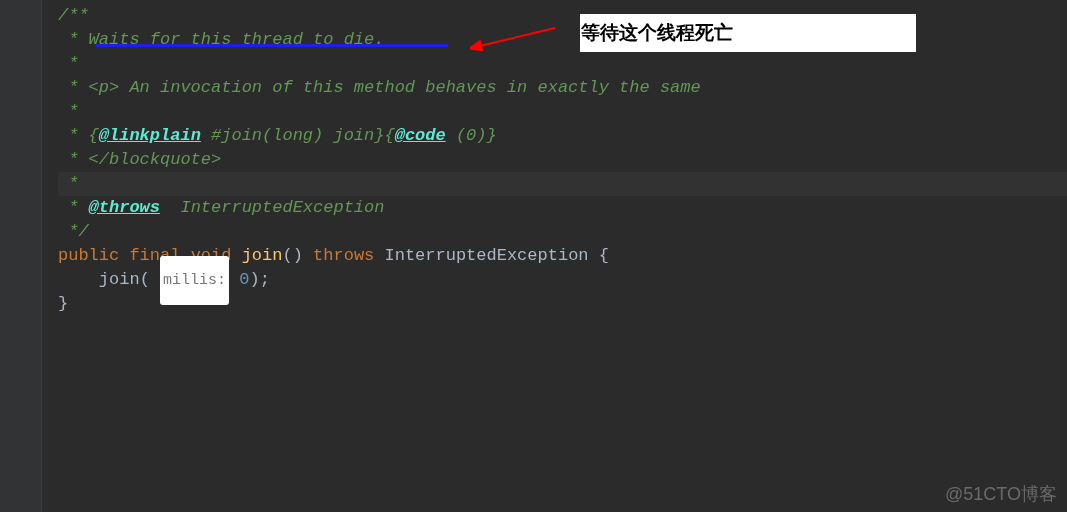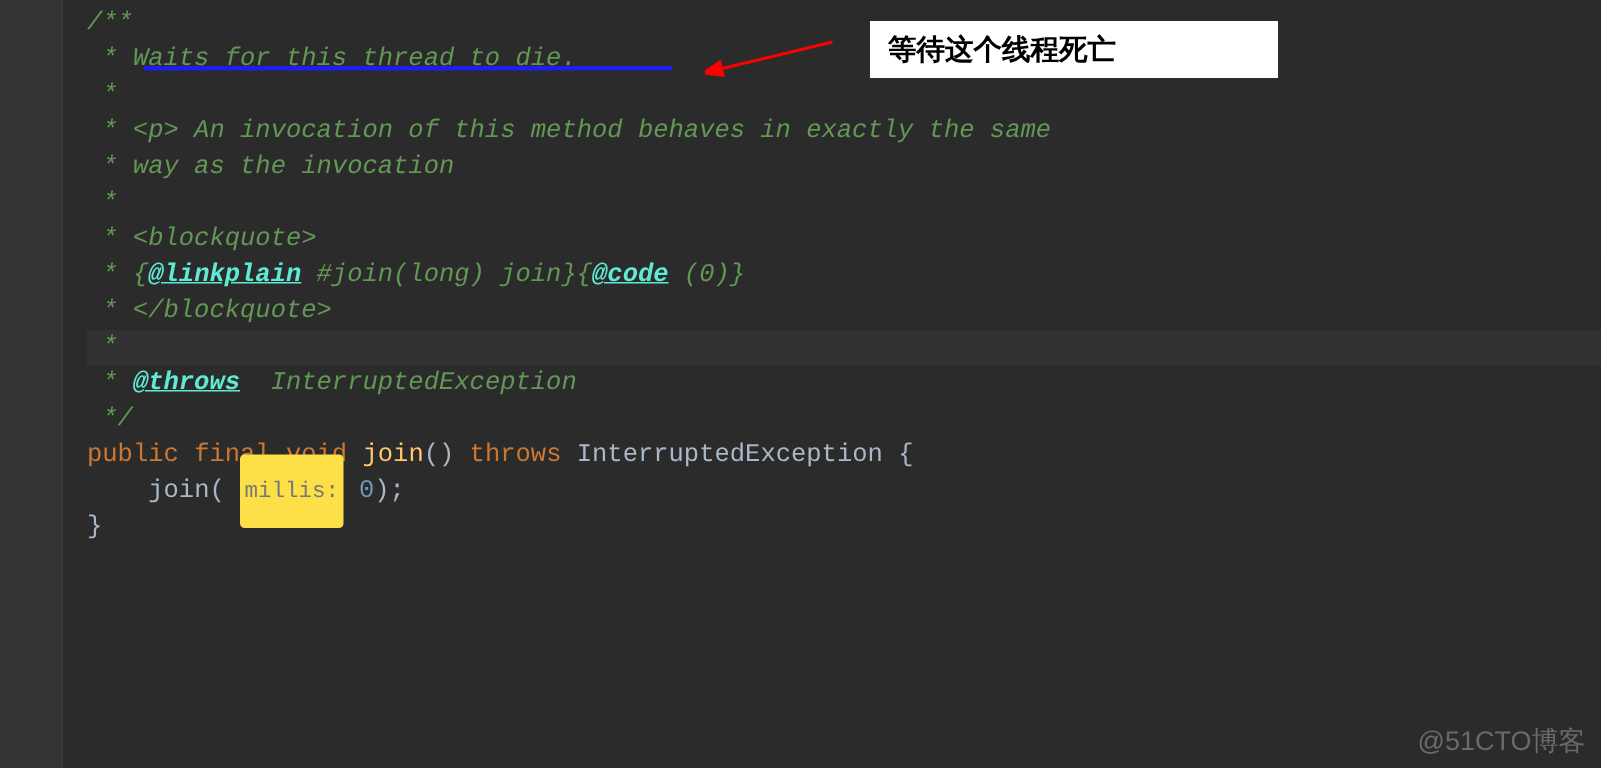--- a/index.html
+++ b/index.html
@@ -58,21 +58,21 @@
       color: #ffc66d;
       font-style: normal;
     }
     .operator {
       color: #a9b7c6;
       font-style: normal;
     }
     .param-hint {
       color: #787878;
       font-style: normal;
-      background: #fde047;
+      background: #ffffff;
       padding: 16px 3px;
       border-radius: 3px;
       font-size: 15px;
     }
     .number {
       color: #6897bb;
       font-style: normal;
     }
     .normal {
       font-style: normal;
@@ -89,22 +89,22 @@
     .annotation-box {
       position: absolute;
       top: 14px;
       left: 580px;
       background: #ffffff;
       color: #000000;
       font-style: normal;
       font-family: 'SimHei', 'Microsoft YaHei', sans-serif;
       font-weight: bold;
       font-size: 19px;
-      padding: 6px 12px;
-      width: 272px;
+      padding: 6px 1px;
+      width: 336px;
     }
     .arrow {
       position: absolute;
       top: 24px;
       left: 470px;
       width: 90px;
       height: 30px;
       pointer-events: none;
     }
     .watermark {
@@ -120,23 +120,21 @@
 </head>
 <body>
 
 <div class="gutter"></div>
 
 <div class="code-area">
   <div class="line"><span class="comment">/**</span></div>
   <div class="line"><span class="comment"> * Waits for this thread to die.</span></div>
   <div class="line"><span class="comment"> *</span></div>
   <div class="line"><span class="comment"> * &lt;p&gt; An invocation of this method behaves in exactly the same</span></div>
-  <div class="line"><span class="comment"> * way as the invocation</span></div>
   <div class="line"><span class="comment"> *</span></div>
-  <div class="line"><span class="comment"> * &lt;blockquote&gt;</span></div>
   <div class="line"><span class="comment"> * {</span><span class="tag">@linkplain</span><span class="comment"> #join(long) join}{</span><span class="tag">@code</span><span class="comment"> (0)}</span></div>
   <div class="line"><span class="comment"> * &lt;/blockquote&gt;</span></div>
   <div class="line highlighted"><span class="comment"> *</span></div>
   <div class="line"><span class="comment"> * </span><span class="tag">@throws</span><span class="comment">  InterruptedException</span></div>
   <div class="line"><span class="comment"> */</span></div>
   <div class="line"><span class="keyword">public</span><span class="normal"> </span><span class="keyword">final</span><span class="normal"> </span><span class="keyword">void</span><span class="normal"> </span><span class="method">join</span><span class="normal">()</span><span class="normal"> </span><span class="keyword">throws</span><span class="normal"> </span><span class="normal">InterruptedException</span><span class="normal"> </span><span class="normal">{</span></div>
   <div class="line"><span class="normal">    </span><span class="normal">join</span><span class="normal">(</span><span class="normal"> </span><span class="param-hint">millis:</span><span class="normal"> </span><span class="number">0</span><span class="normal">)</span><span class="operator">;</span></div>
   <div class="line"><span class="normal">}</span></div>
 </div>
 

